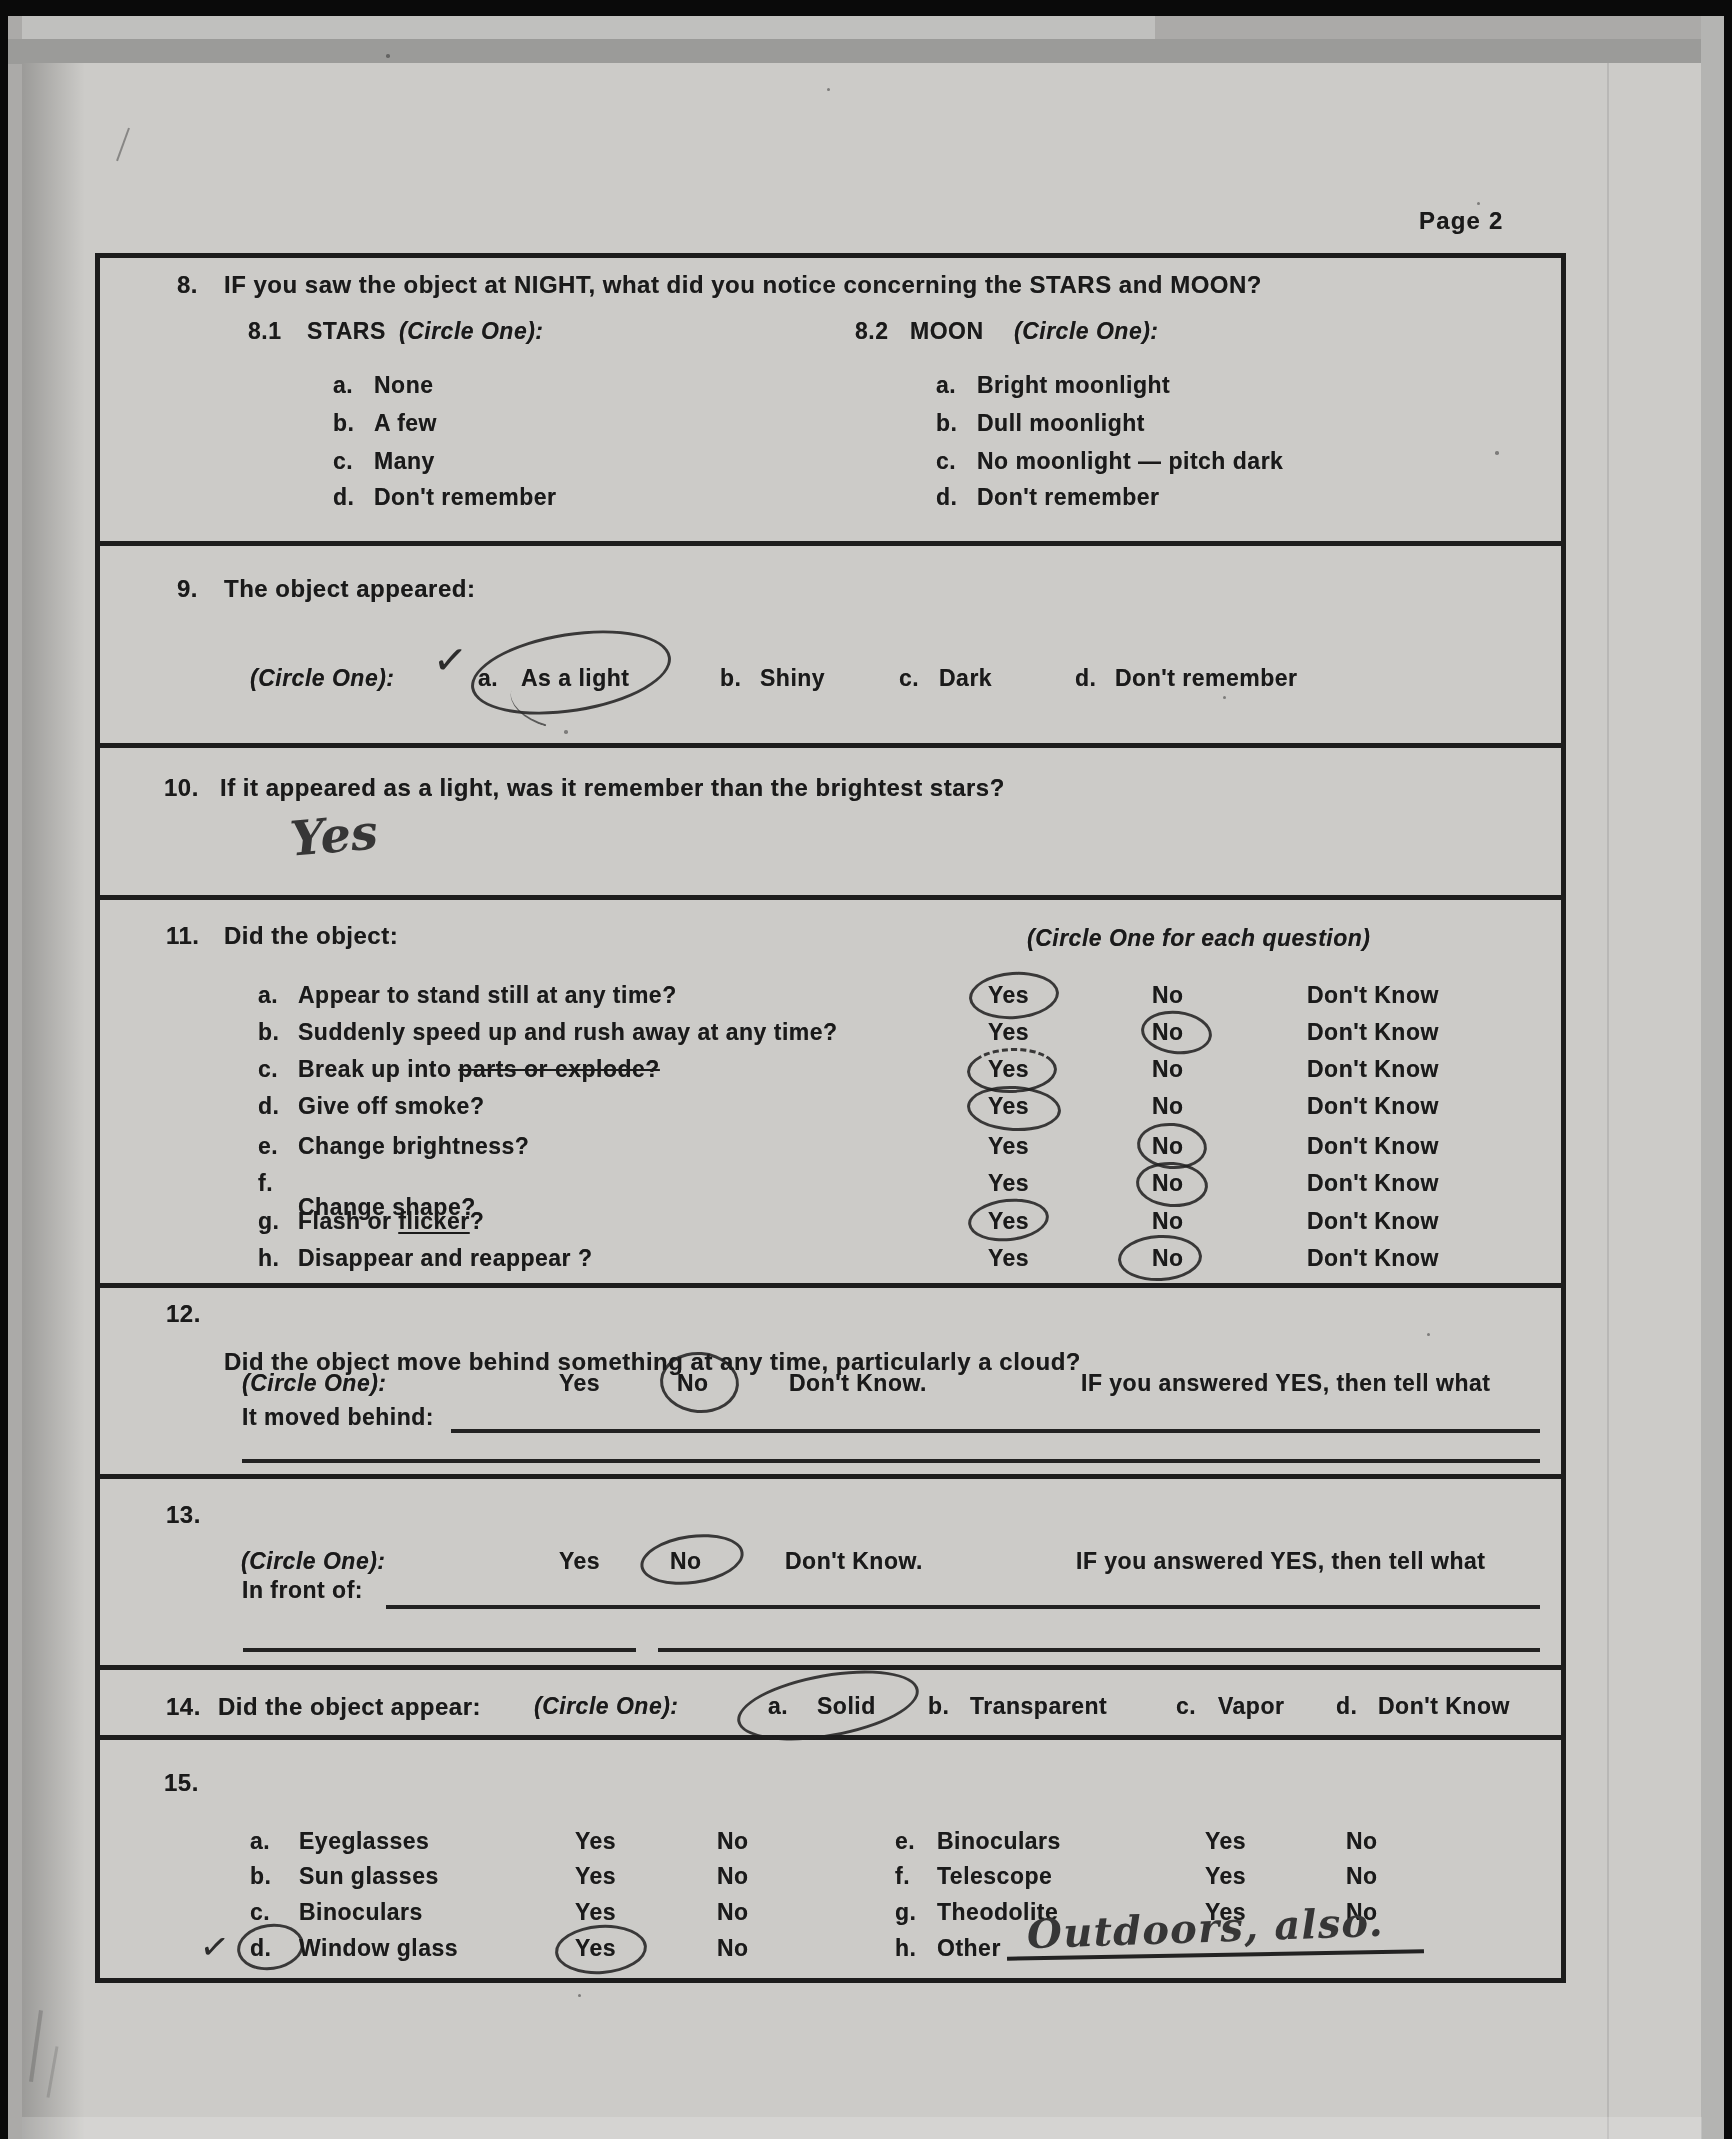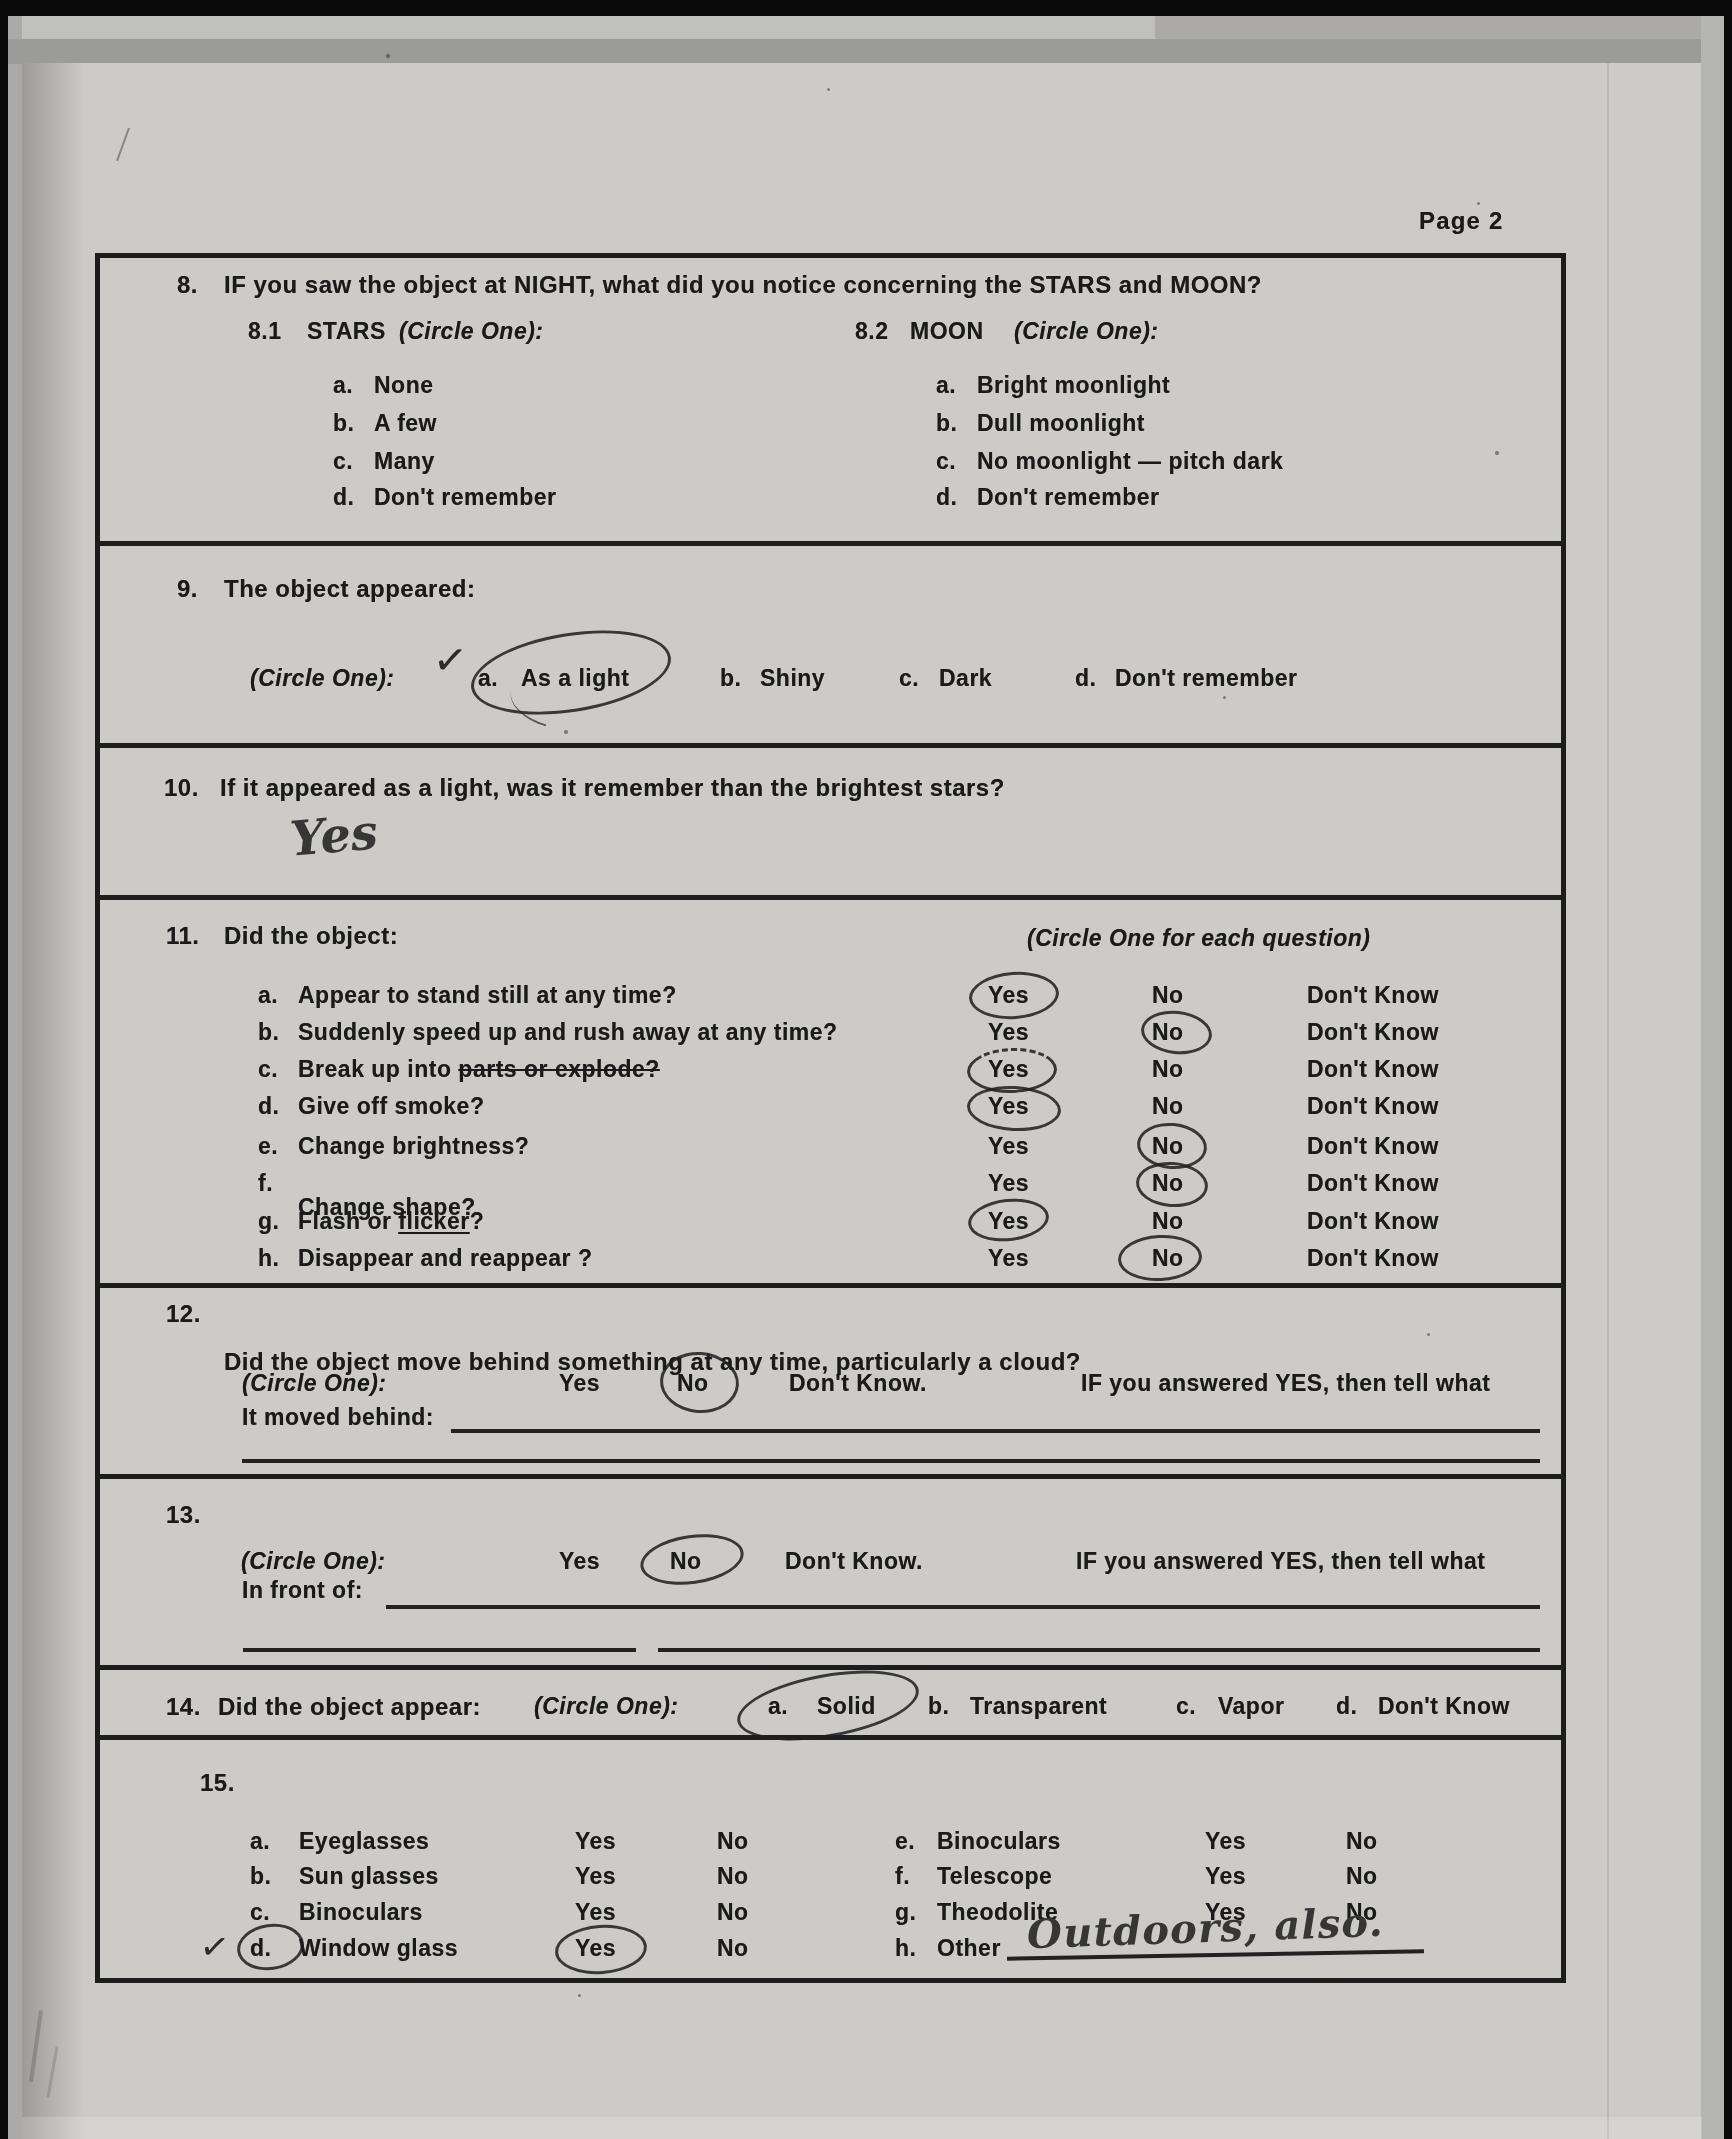--- a/index.html
+++ b/index.html
@@ -217,21 +217,21 @@
   <div class="circ" style="left:736px;top:1674px;width:178px;height:57px;transform:rotate(-10deg);"></div>
   <div class="t" style="left:768px;top:1693px;">a.</div>
   <div class="t" style="left:817px;top:1693px;">Solid</div>
   <div class="t" style="left:928px;top:1693px;">b.</div>
   <div class="t" style="left:970px;top:1693px;">Transparent</div>
   <div class="t" style="left:1176px;top:1693px;">c.</div>
   <div class="t" style="left:1218px;top:1693px;">Vapor</div>
   <div class="t" style="left:1336px;top:1693px;">d.</div>
   <div class="t" style="left:1378px;top:1693px;">Don't Know</div>
 
-  <div class="t fs40" style="left:164px;top:1769px;margin-left:36px;">15.</div>
+  <div class="t fs40" style="left:164px;top:1769px;">15.</div>
 
   <div class="t" style="left:250px;top:1828px;">a.</div>
   <div class="t" style="left:299px;top:1828px;">Eyeglasses</div>
   <div class="t" style="left:575px;top:1828px;">Yes</div>
   <div class="t" style="left:717px;top:1828px;">No</div>
 
   <div class="t" style="left:250px;top:1863px;">b.</div>
   <div class="t" style="left:299px;top:1863px;">Sun glasses</div>
   <div class="t" style="left:575px;top:1863px;">Yes</div>
   <div class="t" style="left:717px;top:1863px;">No</div>

